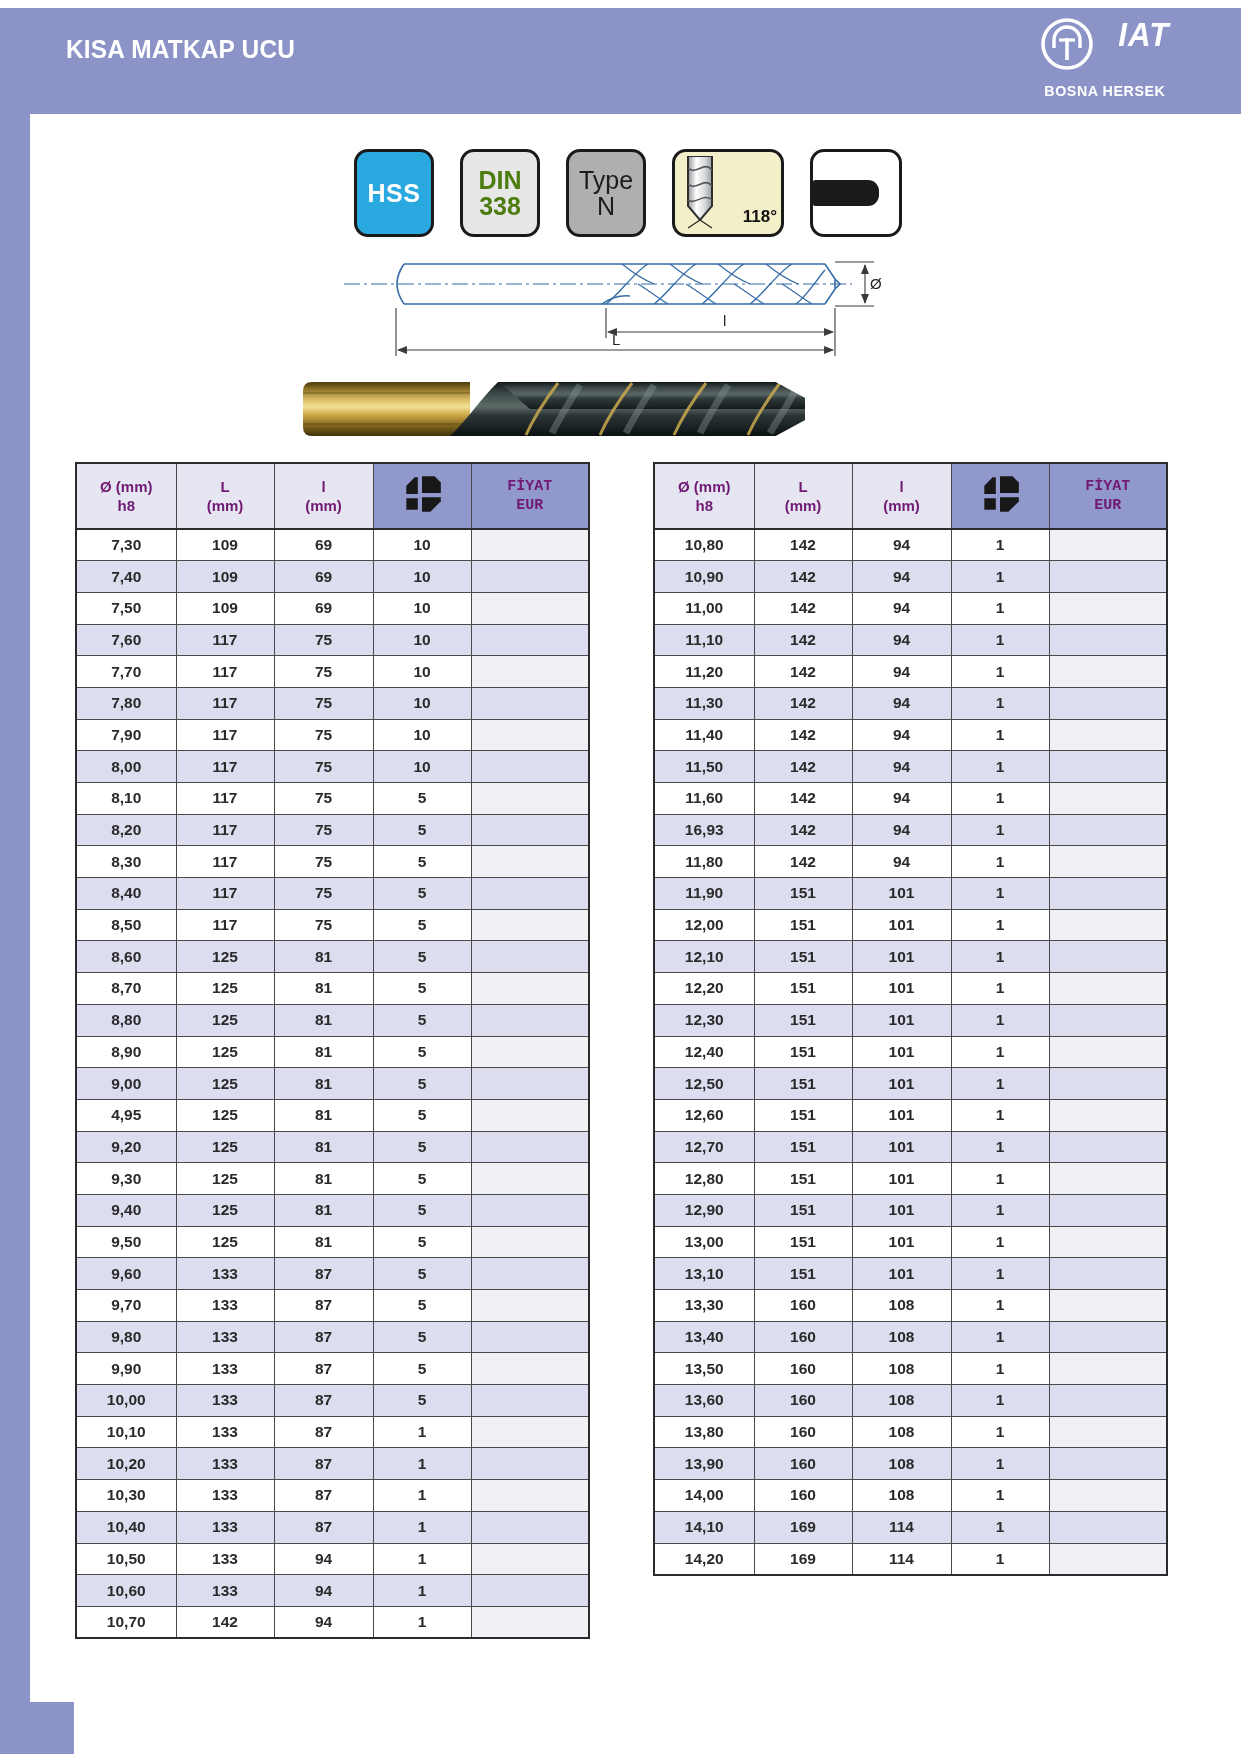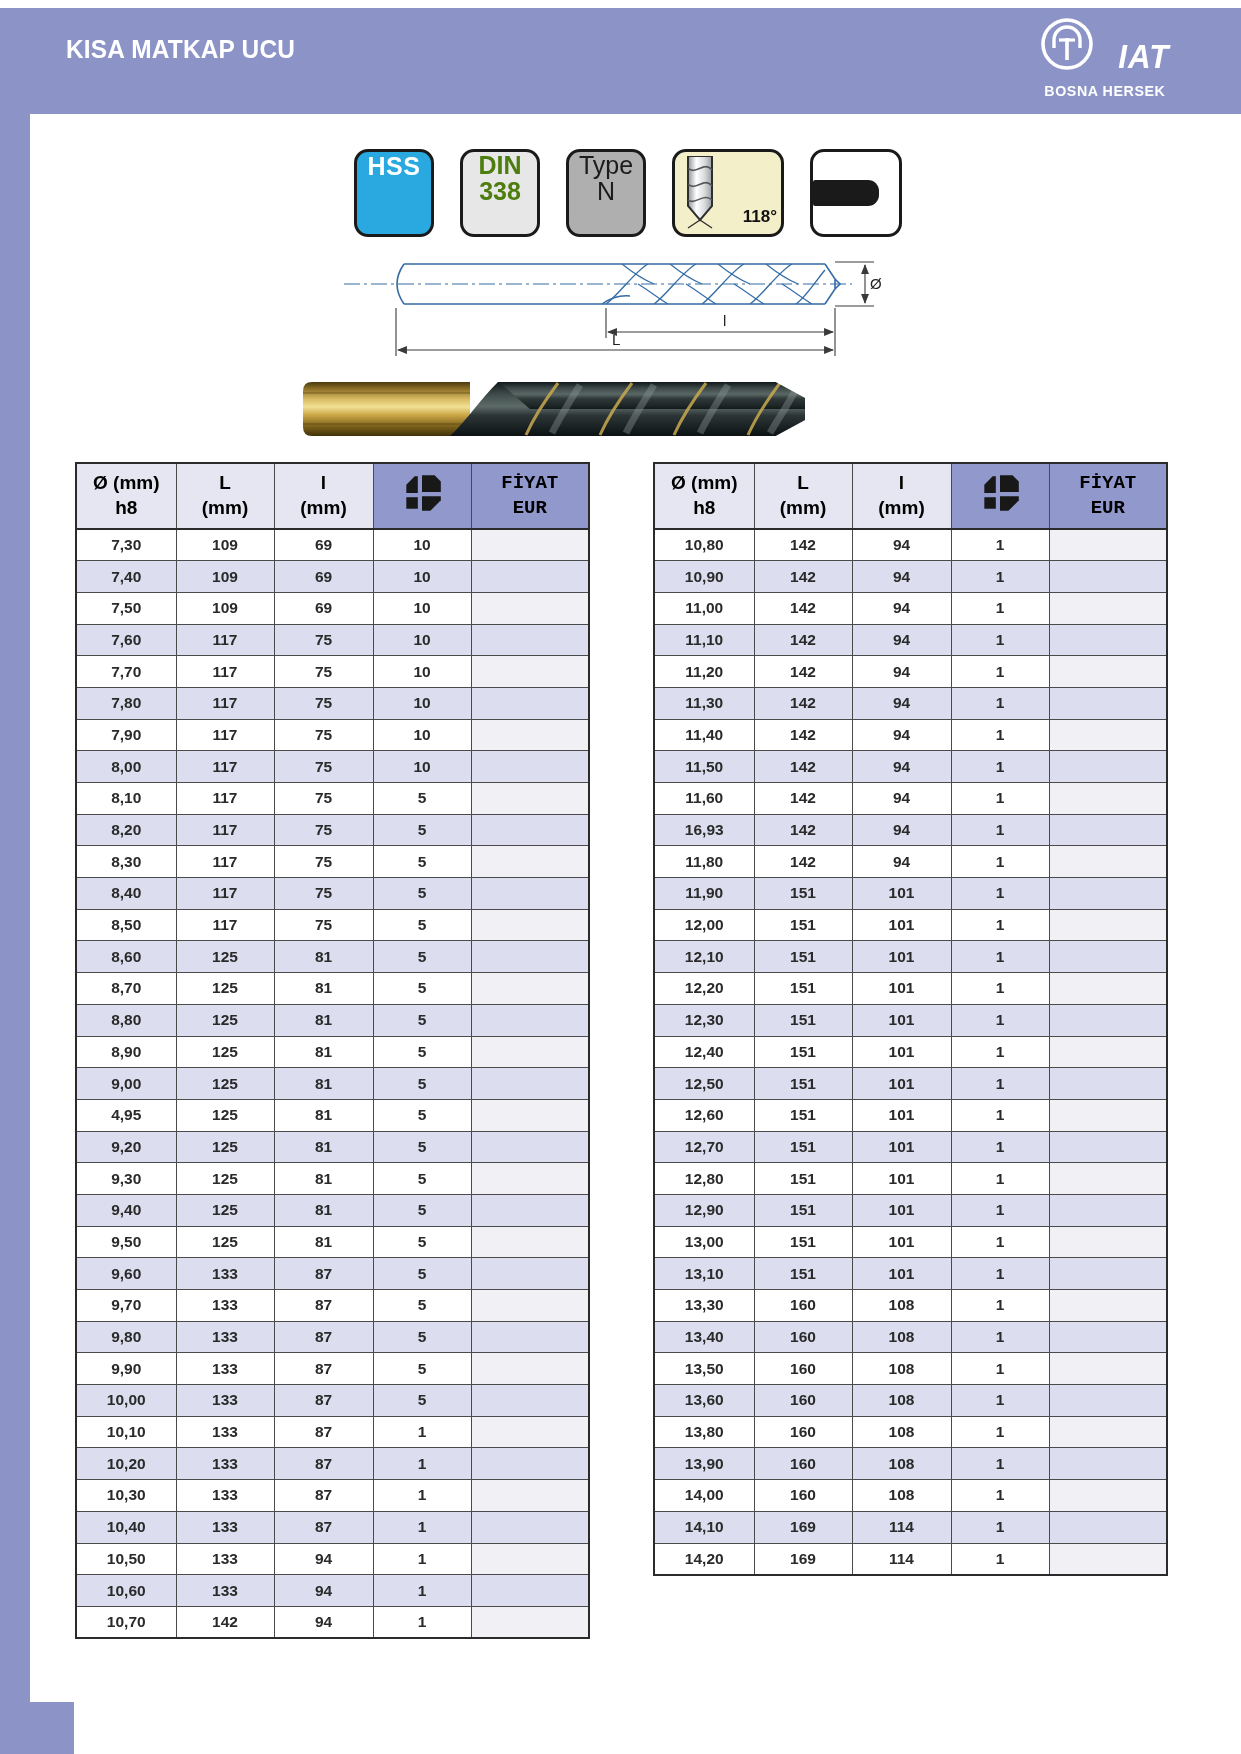--- a/index.html
+++ b/index.html
@@ -7,51 +7,51 @@
     width:1241px;height:1754px;position:relative;background:#ffffff;
     font-family:"Liberation Sans",sans-serif;overflow:hidden;
   }
   
   .banner{position:absolute;left:0;top:8px;width:1241px;height:106px;background:#8B93C7;}
   .page-title{
     position:absolute;left:66px;top:34px;color:#ffffff;font-size:26px;font-weight:bold;
     letter-spacing:0.2px;transform:scaleX(0.94);transform-origin:left center;white-space:nowrap;
   }
   .logo{position:absolute;right:70px;top:16px;color:#fff;text-align:center;}
-  .logo-row{display:flex;align-items:flex-end;gap:22px;justify-content:center;}
+  .logo-row{display:flex;align-items:flex-start;gap:22px;justify-content:center;}
   .logo-name{font-size:33px;font-style:italic;font-weight:bold;letter-spacing:1px;transform:scaleX(0.95);}
   .logo-sub{margin-top:6px;font-size:15px;font-weight:bold;letter-spacing:0.6px;transform:scaleX(0.95);}
   .side-strip{position:absolute;left:0;top:114px;width:30px;height:1588px;background:#8B93C7;}
   .corner-block{position:absolute;left:0;top:1702px;width:74px;height:52px;background:#8B93C7;}
 
   
   .badges{position:absolute;left:354px;top:149px;display:flex;gap:26px;}
   .badge{
     width:80px;height:88px;border:3px solid #1a1a1a;border-radius:14px;box-sizing:border-box;
-    display:flex;flex-direction:column;align-items:center;
+    display:flex;flex-direction:column;align-items:center;justify-content:center;
     font-weight:bold;background:#fff;position:relative;overflow:hidden;
   }
   .badge-hss{background:#29A9E0;color:#ffffff;font-size:25px;letter-spacing:0.5px;}
   .badge-din{background:#E7E7E7;color:#4d7c0f;font-size:25px;line-height:1.05;}
   .badge-type{background:#AFAFAF;color:#1c1c1c;font-weight:normal;font-size:25px;line-height:1.05;}
   .badge-angle{background:#F3EFC9;width:112px;}
   .angle-label{position:absolute;right:4px;bottom:7px;font-size:17px;color:#111;}
   .badge-shank{width:92px;}
   .shank-bar{position:absolute;left:0;top:50%;transform:translateY(-50%);width:66px;height:26px;background:#1a1a1a;border-radius:2px 11px 11px 2px;}
 
   
   .tech-drawing{position:absolute;left:338px;top:246px;}
   .drill-photo{position:absolute;left:300px;top:377px;}
 
   
   .spec-table{position:absolute;border-collapse:collapse;table-layout:fixed;width:513px;border:2px solid #2b2b2b;}
   .table-left{left:75px;top:462px;}
   .table-right{left:653px;top:462px;}
   .spec-table th,.spec-table td{border:1px solid #4a4a4a;text-align:center;vertical-align:middle;padding:0;}
-  .spec-table thead th{height:64px;font-size:19px;line-height:1.3;color:#000000;background:#E5E6F1;border-bottom:2px solid #2b2b2b;}
+  .spec-table thead th{height:64px;font-size:15px;line-height:1.3;color:#701a75;background:#E5E6F1;border-bottom:2px solid #2b2b2b;}
   .spec-table thead th.dark{background:#9198CC;font-family:Liberation Mono, monospace;}
   .spec-table tbody tr{height:31.7px;}
   .spec-table tbody td{font-size:15.5px;font-weight:bold;color:#2a2a2a;background:#ffffff;}
   .spec-table tbody tr:nth-child(even) td{background:#DCDEEF;}
   .spec-table tbody tr:nth-child(odd) td.price-cell{background:#F0F0F5;}
   .hdr-line{display:block;}
 </style>
 </head>
 <body>
 

